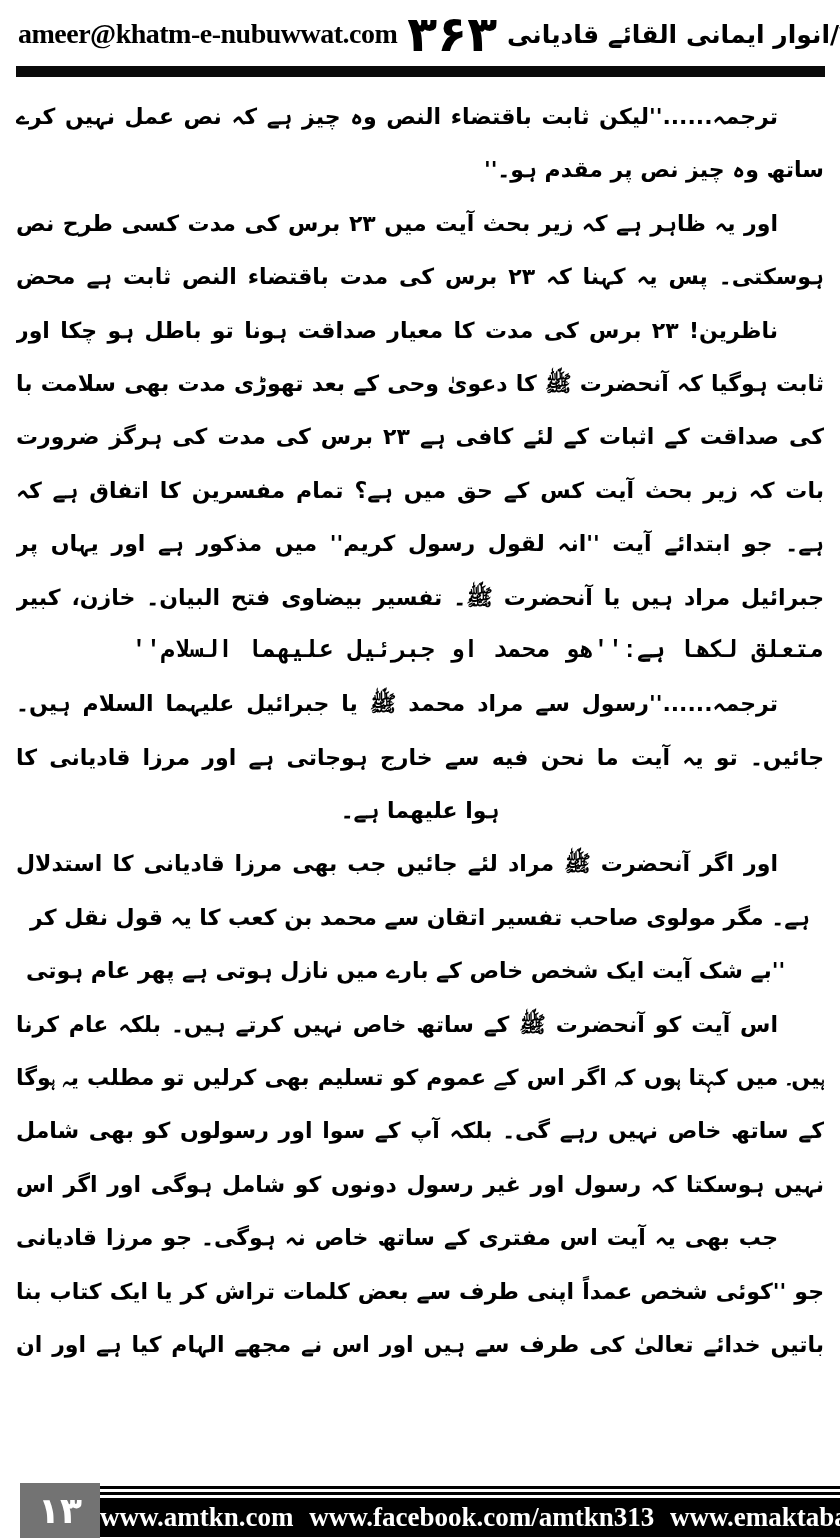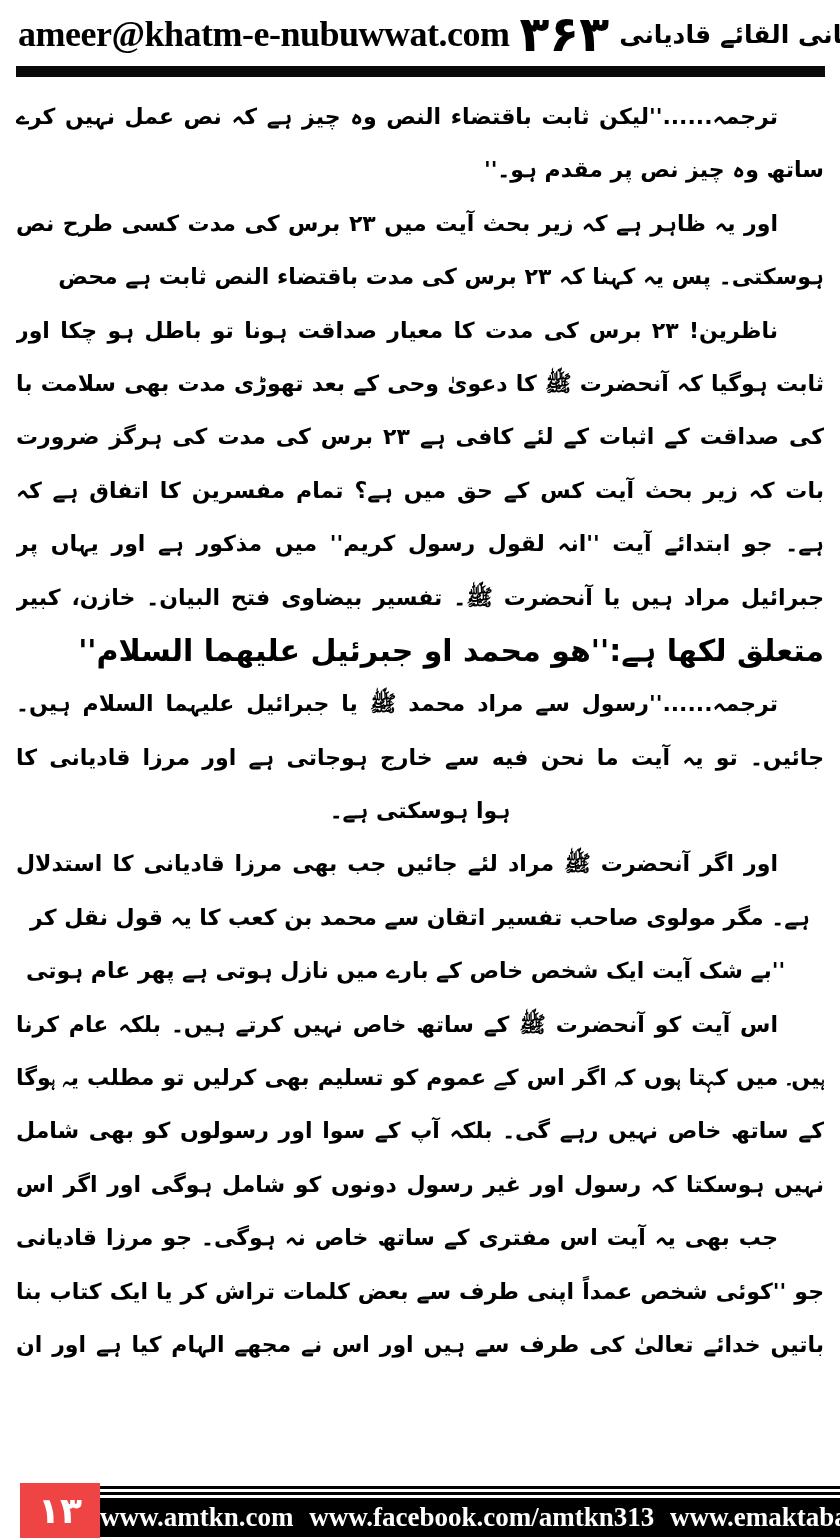--- a/index.html
+++ b/index.html
@@ -6,21 +6,21 @@
   body{
     width:840px;height:1540px;background:#ffffff;color:#000;
     font-family:"DejaVu Sans",sans-serif;position:relative;overflow:hidden;
   }
   
   .header{
     display:flex;align-items:center;justify-content:space-between;
     padding:8px 18px 0 18px;height:52px;
   }
   .hdr-email{
-    font-family:"Liberation Serif",serif;font-weight:bold;font-size:36px;
+    font-family:"Liberation Serif",serif;font-weight:bold;font-size:28px;
     letter-spacing:-0.5px;white-space:nowrap;text-align:right;
   }
   .hdr-num{
     font-family:"DejaVu Sans",sans-serif;font-weight:bold;font-size:49px;
     direction:rtl;padding:0 10px;white-space:nowrap;
   }
   .hdr-title{
     font-family:"DejaVu Sans",sans-serif;font-weight:bold;font-size:25px;
     direction:rtl;text-align:right;white-space:nowrap;
   }
@@ -28,30 +28,30 @@
   
   .page-body{
     padding:13px 16px 0 16px;direction:rtl;
     font-weight:bold;color:#000;
   }
   .line{
     height:53.4px;line-height:53.4px;font-size:22px;
     direction:rtl;text-align:justify;text-align-last:justify;
     overflow:hidden;
   }
-  .al-right{text-align:right;text-align-last:right;}
+  .al-right{text-align-last:right;}
   .al-center{text-align:center;text-align-last:center;}
   .al-left{text-align:left;text-align-last:left;padding-left:10px;}
   .indent{padding-right:46px;}
-  .arabic{font-size:30px;letter-spacing:0.5px;}
+  .arabic{font-size:24px;letter-spacing:0.5px;font-family:Liberation Mono, monospace;}
   
   .footer{position:absolute;left:0;right:0;bottom:0;height:58px;}
   .f-box{
     position:absolute;left:20px;bottom:2px;width:80px;height:55px;
-    background:#ef4444;color:#fff;display:flex;align-items:center;justify-content:center;
+    background:#737373;color:#fff;display:flex;align-items:center;justify-content:center;
     font-size:36px;font-weight:bold;direction:rtl;
   }
   .f-right{position:absolute;left:100px;right:0;bottom:3px;}
   .f-rule{height:3px;background:#000;margin-bottom:3px;}
   .f-bar{
     height:39px;background:#000;color:#fff;text-align:center;line-height:39px;
     font-family:"Liberation Serif",serif;font-weight:bold;font-size:27px;
     word-spacing:9px;white-space:nowrap;
   }
 </style>
@@ -72,21 +72,21 @@
     <div class="line al-right">ہوسکتی۔ پس یہ کہنا کہ ۲۳ برس کی مدت باقتضاء النص ثابت ہے محض غلط ہے۔</div>
     <div class="line al-justify indent">ناظرین! ۲۳ برس کی مدت کا معیار صداقت ہونا تو باطل ہو چکا اور اسی سے یہ بھی</div>
     <div class="line al-justify">ثابت ہوگیا کہ آنحضرت ﷺ کا دعویٰ وحی کے بعد تھوڑی مدت بھی سلامت با کرامت رہنا آپ</div>
     <div class="line al-justify">کی صداقت کے اثبات کے لئے کافی ہے ۲۳ برس کی مدت کی ہرگز ضرورت نہیں۔ اب رہی یہ</div>
     <div class="line al-justify">بات کہ زیر بحث آیت کس کے حق میں ہے؟ تمام مفسرین کا اتفاق ہے کہ تقول کی ضمیر کا مرجع رسول</div>
     <div class="line al-justify">ہے۔ جو ابتدائے آیت ''انہ لقول رسول کریم'' میں مذکور ہے اور یہاں پر رسول سے یا</div>
     <div class="line al-justify">جبرائیل مراد ہیں یا آنحضرت ﷺ۔ تفسیر بیضاوی فتح البیان۔ خازن، کبیر وغیرہ میں رسول کے</div>
     <div class="line al-right arabic">متعلق لکھا ہے:''هو محمد او جبرئيل عليهما السلام''</div>
     <div class="line al-justify indent">ترجمہ......''رسول سے مراد محمد ﷺ یا جبرائیل علیہما السلام ہیں۔ اگر جبرائیل مراد لئے</div>
     <div class="line al-justify">جائیں۔ تو یہ آیت ما نحن فیه سے خارج ہوجاتی ہے اور مرزا قادیانی کا استدلال سرے سے</div>
-    <div class="line al-center">ہوا ہوسکتی ہے۔</div>
+    <div class="line al-center">ہوا عليهما ہے۔</div>
     <div class="line al-justify indent">اور اگر آنحضرت ﷺ مراد لئے جائیں جب بھی مرزا قادیانی کا استدلال غلط ہوجاتا</div>
     <div class="line al-center">ہے۔ مگر مولوی صاحب تفسیر اتقان سے محمد بن کعب کا یہ قول نقل کر کے:</div>
     <div class="line al-left">''بے شک آیت ایک شخص خاص کے بارے میں نازل ہوتی ہے پھر عام ہوتی ہے۔''</div>
     <div class="line al-justify indent">اس آیت کو آنحضرت ﷺ کے ساتھ خاص نہیں کرتے ہیں۔ بلکہ عام کرنا چاہتے</div>
     <div class="line al-justify">ہیں۔ میں کہتا ہوں کہ اگر اس کے عموم کو تسلیم بھی کرلیں تو مطلب یہ ہوگا کہ یہ آیت آنحضرت ﷺ</div>
     <div class="line al-justify">کے ساتھ خاص نہیں رہے گی۔ بلکہ آپ کے سوا اور رسولوں کو بھی شامل ہوگی۔ یہ مطلب تو کسی طرح</div>
     <div class="line al-justify">نہیں ہوسکتا کہ رسول اور غیر رسول دونوں کو شامل ہوگی اور اگر اس کو بھی مان لیں کہ رسول اور</div>
     <div class="line al-justify indent">جب بھی یہ آیت اس مفتری کے ساتھ خاص نہ ہوگی۔ جو مرزا قادیانی کا ہیرو ہے۔ یعنی</div>
     <div class="line al-justify">جو ''کوئی شخص عمداً اپنی طرف سے بعض کلمات تراش کر یا ایک کتاب بنا کر پھر یہ دعویٰ کرے کہ یہ</div>
     <div class="line al-justify">باتیں خدائے تعالیٰ کی طرف سے ہیں اور اس نے مجھے الہام کیا ہے اور ان باتوں کے بارے میں</div>

